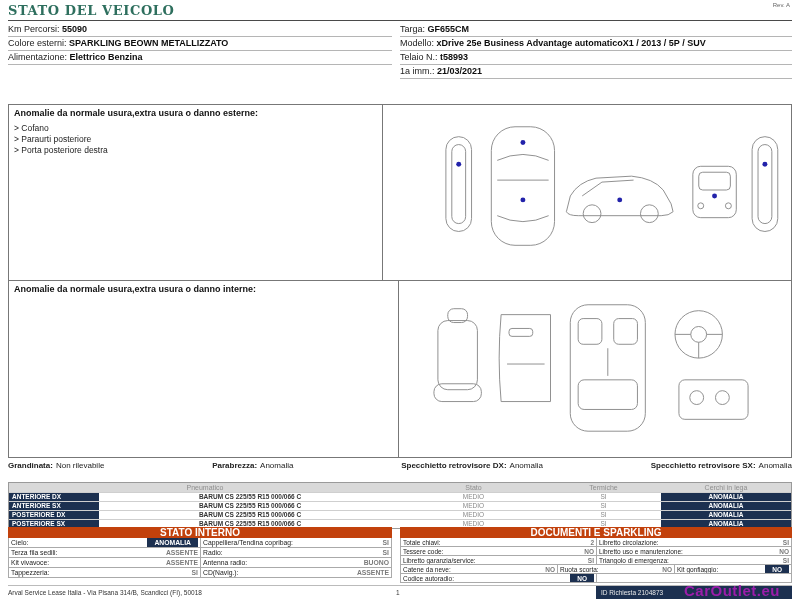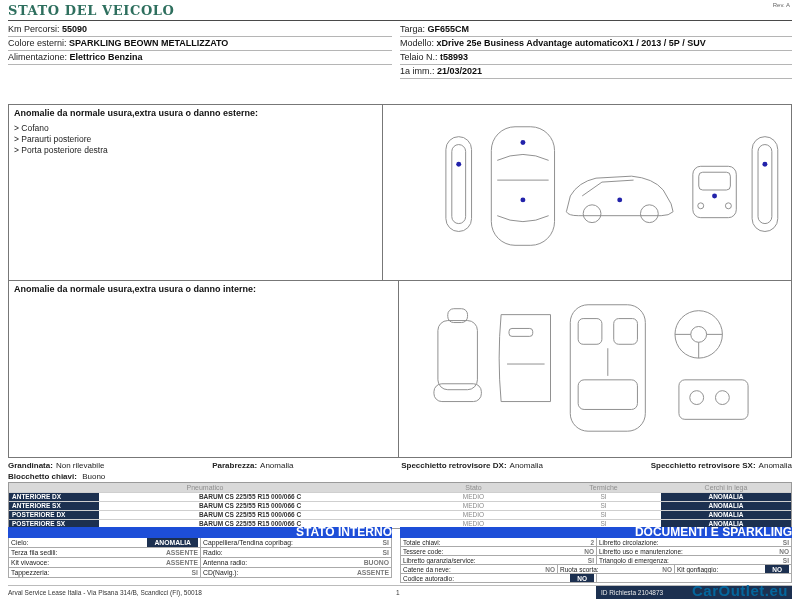--- a/index.html
+++ b/index.html
@@ -45,38 +45,38 @@
   .tc-pos{width:90px;background:#1c3050;color:#fff;font-weight:bold;padding-left:3px;box-sizing:border-box;}
   .tc-spec{width:302px;text-align:center;color:#333;font-weight:bold;}
   .tc-stato{width:145px;text-align:center;color:#8a8a8a;}
   .tc-term{width:115px;text-align:center;color:#8a8a8a;}
   .tc-cerchi{flex:1;background:#1c3050;color:#fff;text-align:center;font-weight:bold;}
 
   .bottom{position:absolute;top:527px;left:8px;right:8px;display:flex;gap:8px;}
   .btable{box-sizing:border-box;}
   .btable.left{width:384px;}
   .btable.right{flex:1;}
-  .bt-header{background:#1d4ed8;color:#fff;font-weight:bold;font-size:12px;text-align:right;
+  .bt-header{background:#c2410c;color:#fff;font-weight:bold;font-size:10px;text-align:center;
              height:11px;line-height:11px;}
   .bt-row{display:flex;border:1px solid #aaa;border-top:none;height:10px;line-height:10px;font-size:6.8px;box-sizing:border-box;}
   .btable.right .bt-row{height:9px;line-height:9px;font-size:6.5px;}
   .bt-cell{display:flex;justify-content:space-between;box-sizing:border-box;padding:0 2px;width:50%;}
   .bt-cell + .bt-cell{border-left:1px solid #aaa;}
   .bt-cell.w40{width:40%;} .bt-cell.w30{width:30%;}
   .bt-label{color:#222;white-space:nowrap;overflow:hidden;}
   .bt-value{color:#7a7a7a;font-weight:bold;margin-left:3px;}
   .bt-value.dark{background:#1c3050;color:#fff;padding:0 7px;}
 
   .footer{position:absolute;top:585px;left:8px;right:8px;font-size:6.5px;color:#333;border-top:1px solid #bbb;padding-top:2px;}
   .f-left{position:absolute;left:0;top:3px;}
   .f-page{position:absolute;left:388px;top:3px;}
   .f-band{position:absolute;right:0;top:0;width:196px;height:13px;background:#1c3050;color:#e9e9e9;
           font-size:6.5px;line-height:13px;padding-left:5px;box-sizing:border-box;}
-  .watermark{position:absolute;right:12px;bottom:1px;font-size:15px;font-weight:bold;
-             color:#0369a1;letter-spacing:.5px;opacity:.95;}
+  .watermark{position:absolute;right:20px;bottom:1px;font-size:15px;font-weight:bold;
+             color:#a21caf;letter-spacing:.5px;opacity:.95;}
 </style>
 </head>
 <body>
 
 <div class="page">
 
   <div class="rev">Rev. A</div>
   <div class="title">STATO DEL VEICOLO</div>
   <div class="title-rule"></div>
 
@@ -190,24 +190,20 @@
     </div>
   </div>
 
   <div class="summary">
     <div class="sum-row1">
       <span><span class="slabel">Grandinata:</span><span class="svalue">Non rilevabile</span></span>
       <span><span class="slabel">Parabrezza:</span><span class="svalue">Anomalia</span></span>
       <span><span class="slabel">Specchietto retrovisore DX:</span><span class="svalue">Anomalia</span></span>
       <span><span class="slabel">Specchietto retrovisore SX:</span><span class="svalue">Anomalia</span></span>
     </div>
-    <div class="sum-row2">
-      <span class="slabel">Blocchetto chiavi:</span>
-      <span class="svalue">Buono</span>
-    </div>
   </div>
 
   <div class="tyre-table">
     <div class="t-header">
       <div class="th-pneu">Pneumatico</div>
       <div class="th-stato">Stato</div>
       <div class="th-term">Termiche</div>
       <div class="th-cerchi">Cerchi in lega</div>
     </div>
     <div class="t-row">

